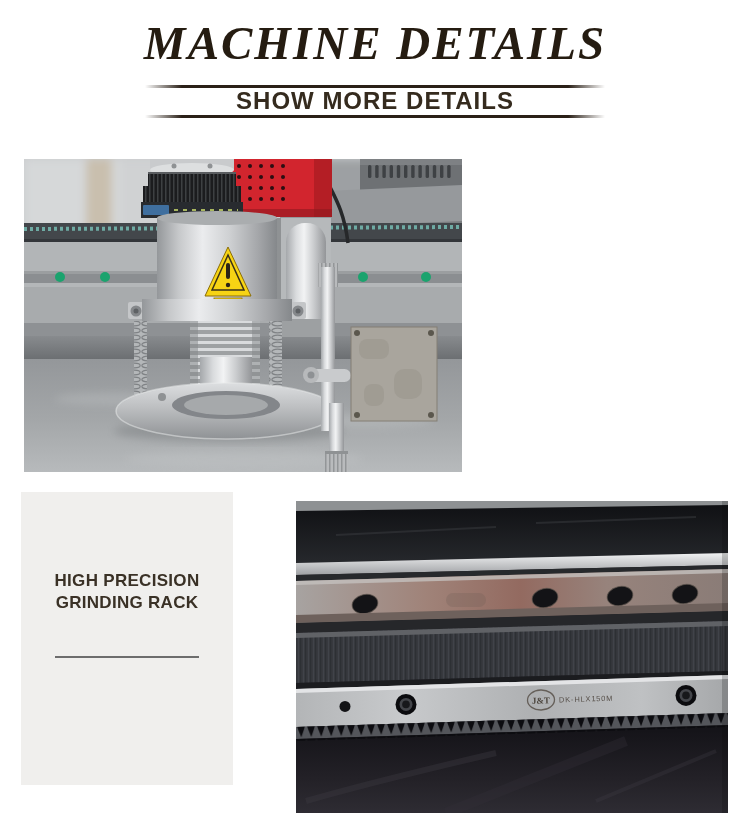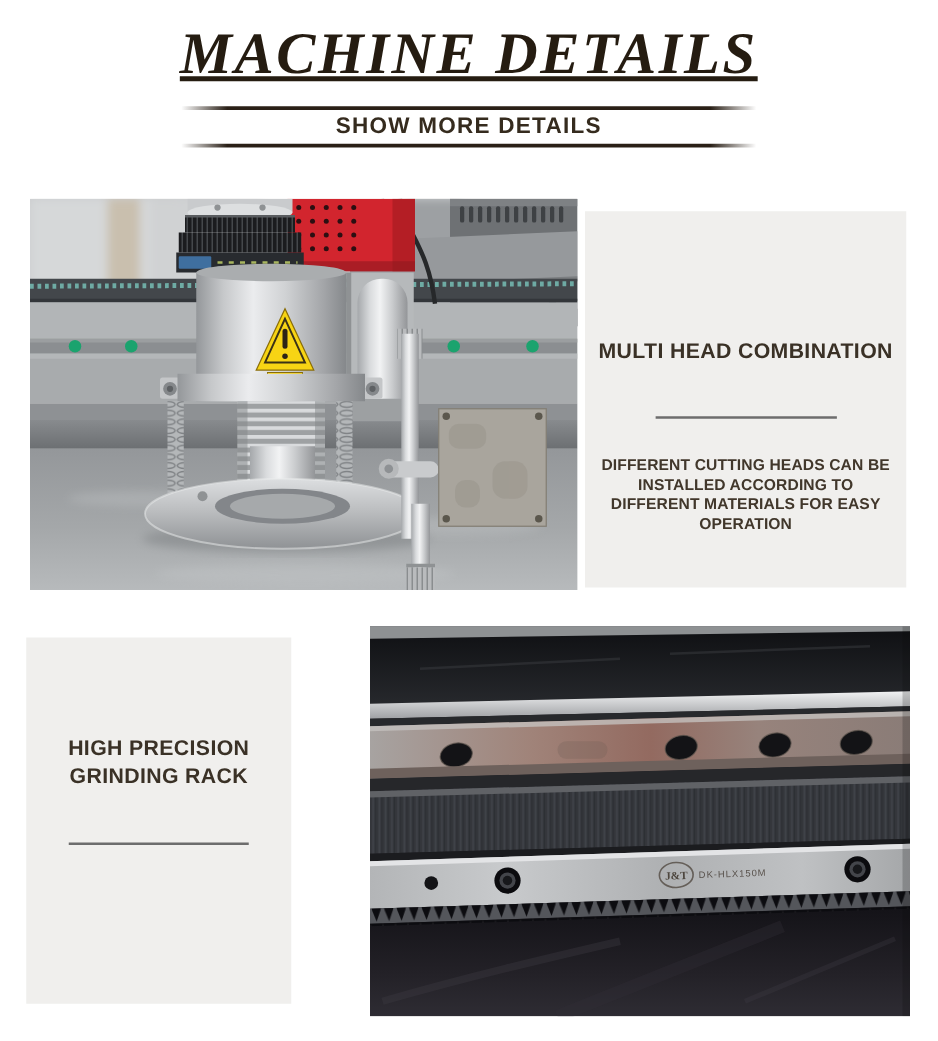--- a/index.html
+++ b/index.html
@@ -3,38 +3,38 @@
 <meta charset="utf-8">
 <style>
   html,body { margin:0; padding:0; background:#ffffff; }
   #canvas {
     position:relative; width:750px; height:833px; background:#ffffff;
     overflow:hidden; font-family:"Liberation Sans","DejaVu Sans",sans-serif;
   }
   .page-title {
     position:absolute; top:16px; left:0; width:750px; text-align:center;
     font-family:"Liberation Serif","DejaVu Serif",serif; font-style:italic; font-weight:700;
-    font-size:47px; line-height:54px; letter-spacing:2px; color:#251c11; margin:0;text-decoration:underline;
+    font-size:47px; line-height:54px; letter-spacing:2px; color:#251c11; margin:0;
   }
   .rule {
     position:absolute; left:145px; width:460px; height:3px;
     background:linear-gradient(90deg, rgba(42,32,23,0) 0%, #2a2017 8%, #2a2017 92%, rgba(42,32,23,0) 100%);
   }
   .rule-top { top:85px; }
   .rule-bottom { top:115px; }
   .subtitle {
     position:absolute; top:88px; left:0; width:750px; text-align:center;
-    font-size:18px; line-height:25px; font-weight:700; letter-spacing:1px; color:#352b1e; margin:0;
+    font-size:24px; line-height:25px; font-weight:700; letter-spacing:1px; color:#352b1e; margin:0;
   }
   .photo { position:absolute; display:block; }
   .photo-1 { left:24px; top:159px; width:438px; height:313px; }
   .photo-2 { left:296px; top:501px; width:432px; height:312px; }
   .panel { position:absolute; background:#f0efed; }
   .panel-1 { left:468px; top:169px; width:257px; height:301px; }
-  .panel-2 { left:21px;  top:510px; width:212px; height:293px; }
+  .panel-2 { left:21px;  top:492px; width:212px; height:293px; }
   .feature-heading {
     position:absolute; left:0; width:100%; margin:0; text-align:center;
     font-size:17px; line-height:22px; font-weight:700; letter-spacing:.3px; color:#3a3126;
     box-sizing:border-box;
   }
   .panel-1 .feature-heading { top:101px; padding:0 8px; }
   .panel-2 .feature-heading { top:78px; padding:0 32px; }
   .feature-divider {
     position:absolute; top:164px; left:50%; transform:translateX(-50%);
     width:145px; height:2px; background:#6d6d6d;
@@ -288,25 +288,20 @@
 
       <g>
         <rect x="305" y="244" width="15" height="52" fill="url(#p1cylB)"></rect>
         <rect x="301" y="292" width="23" height="3" fill="#8f9294"></rect>
         <rect x="301" y="295" width="23" height="20" fill="url(#p1knurlL)"></rect>
         <polygon points="301,315 324,315 312.5,338" fill="#b3b5b7"></polygon>
       </g>
     </g>
   </svg>
 
-  <div class="panel panel-1">
-    <h3 class="feature-heading">MULTI HEAD COMBINATION</h3>
-    <div class="feature-divider"></div>
-    <p class="feature-desc">DIFFERENT CUTTING HEADS CAN BE INSTALLED ACCORDING TO DIFFERENT MATERIALS FOR EASY OPERATION</p>
-  </div>
 
   <div class="panel panel-2">
     <h3 class="feature-heading">HIGH PRECISION GRINDING RACK</h3>
     <div class="feature-divider"></div>
   </div>
 
   <svg class="photo photo-2" viewBox="0 0 432 312" aria-hidden="true">
     <defs>
       <linearGradient id="p2beam" x1="0" y1="0" x2="0" y2="1">
         <stop offset="0" stop-color="#101114"></stop>

